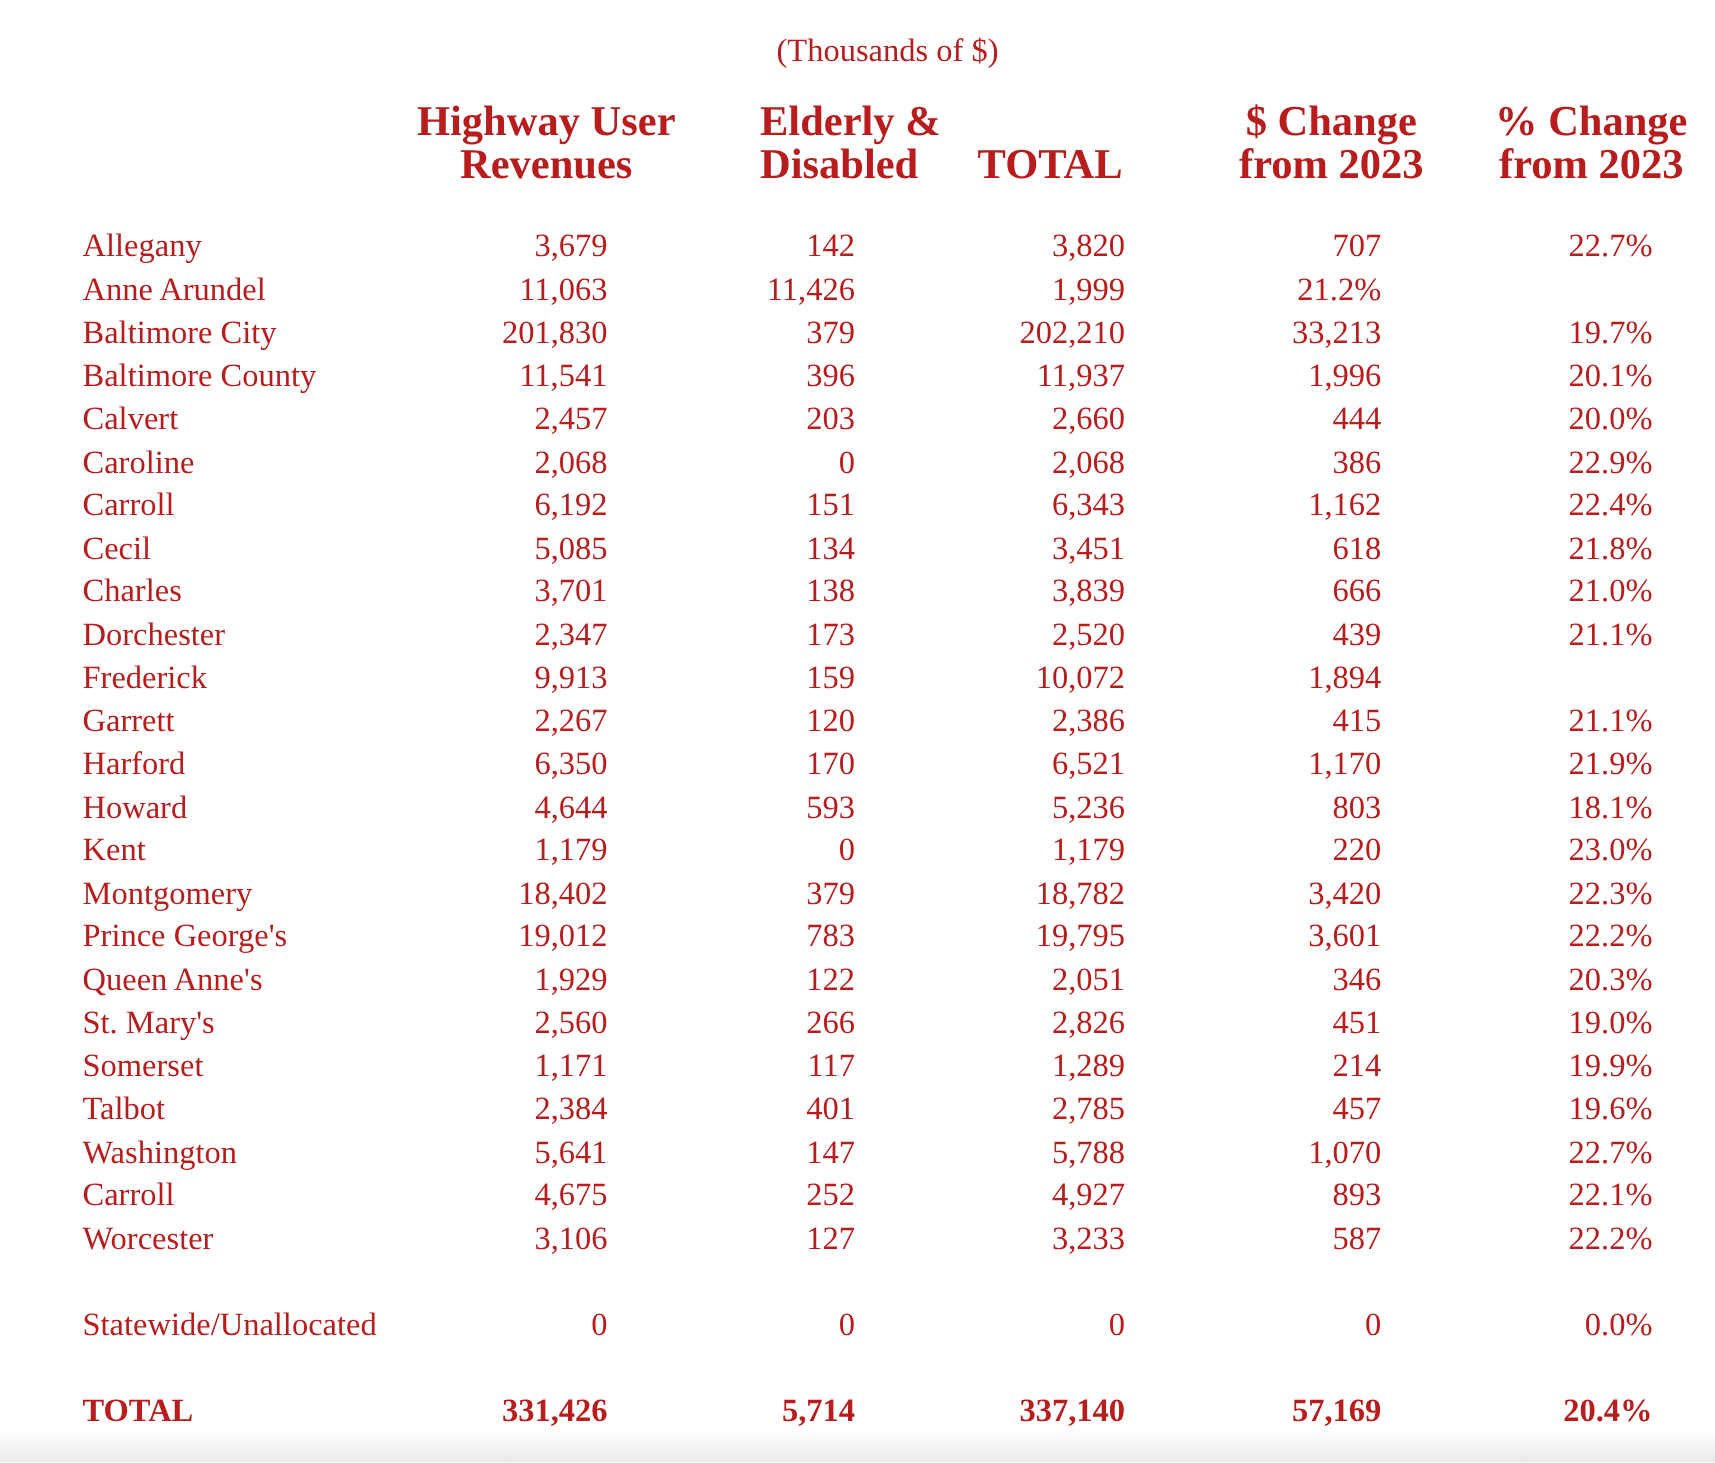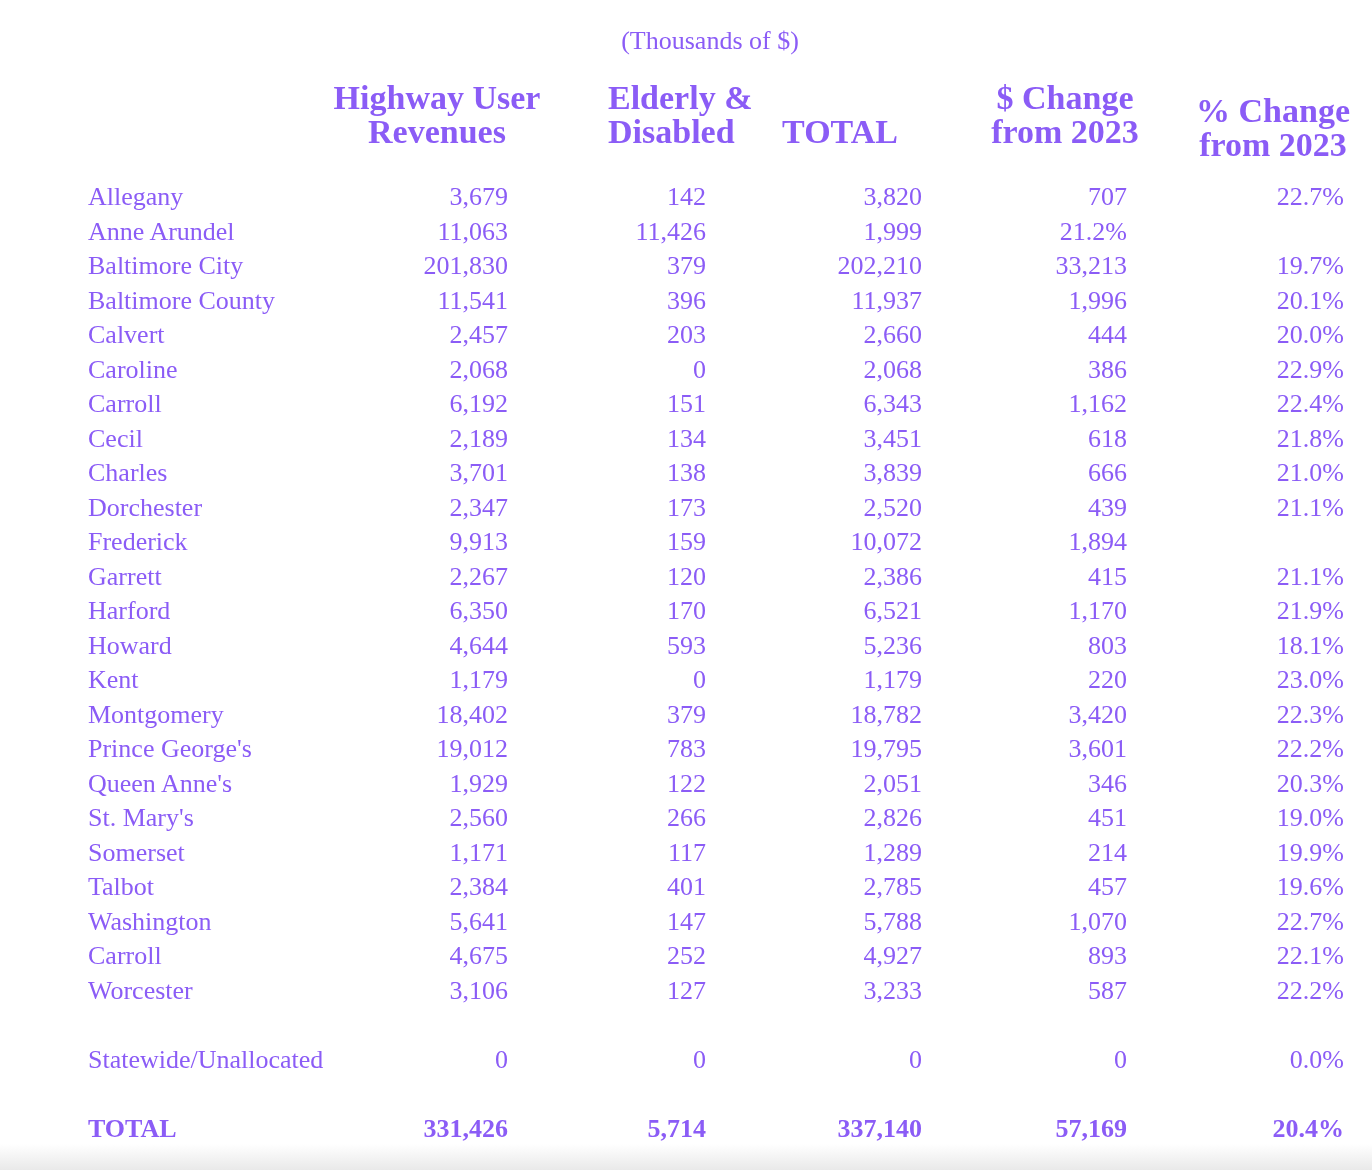--- a/index.html
+++ b/index.html
@@ -5,21 +5,21 @@
   html, body {
     margin: 0;
     padding: 0;
     background: #ffffff;
   }
   .sheet {
     position: relative;
     width: 1372px;
     height: 1170px;
     background: #ffffff;
-    color: #8b5cf6;
+    color: #b91c1c;
     font-family: "Liberation Serif", "DejaVu Serif", serif;
     overflow: hidden;
   }
   .title {
     position: absolute;
     top: 26px;
     left: 710px;
     transform: translateX(-50%);
     font-size: 26px;
     line-height: 30px;
@@ -29,31 +29,31 @@
     position: absolute;
     font-weight: bold;
     font-size: 34px;
     line-height: 34px;
     white-space: nowrap;
   }
   .hdr-highway { top: 81px; left: 437px; transform: translateX(-50%); text-align: center; }
   .hdr-elderly { top: 81px; left: 608px; text-align: left; }
   .hdr-total   { top: 115px; right: 474px; }
   .hdr-dollar  { top: 81px; left: 1065px; transform: translateX(-50%); text-align: center; }
-  .hdr-pct     { top: 94px; left: 1273px; transform: translateX(-50%); text-align: center; }
+  .hdr-pct     { top: 81px; left: 1273px; transform: translateX(-50%); text-align: center; }
   .table-rows {
     position: absolute;
     top: 180px;
     left: 0;
     width: 1322px;
   }
   .row {
     display: grid;
     grid-template-columns: 300px 120px 198px 216px 205px 217px;
-    padding-left: 88px;
+    padding-left: 66px;
     height: 34.5px;
     line-height: 34.5px;
     font-size: 26px;
     white-space: nowrap;
   }
   .cell.num { text-align: right; }
   .cell.county { text-align: left; }
   .row.statewide-row { margin-top: 34.5px; }
   .row.grand-total-row { margin-top: 34.5px; font-weight: bold; }
   .bottom-edge {
@@ -151,21 +151,21 @@
     <div class="cell county">Carroll</div>
     <div class="cell num">6,192</div>
     <div class="cell num">151</div>
     <div class="cell num">6,343</div>
     <div class="cell num">1,162</div>
     <div class="cell num">22.4%</div>
   </div>
 
   <div class="row">
     <div class="cell county">Cecil</div>
-    <div class="cell num">2,189</div>
+    <div class="cell num">5,085</div>
     <div class="cell num">134</div>
     <div class="cell num">3,451</div>
     <div class="cell num">618</div>
     <div class="cell num">21.8%</div>
   </div>
 
   <div class="row">
     <div class="cell county">Charles</div>
     <div class="cell num">3,701</div>
     <div class="cell num">138</div>

